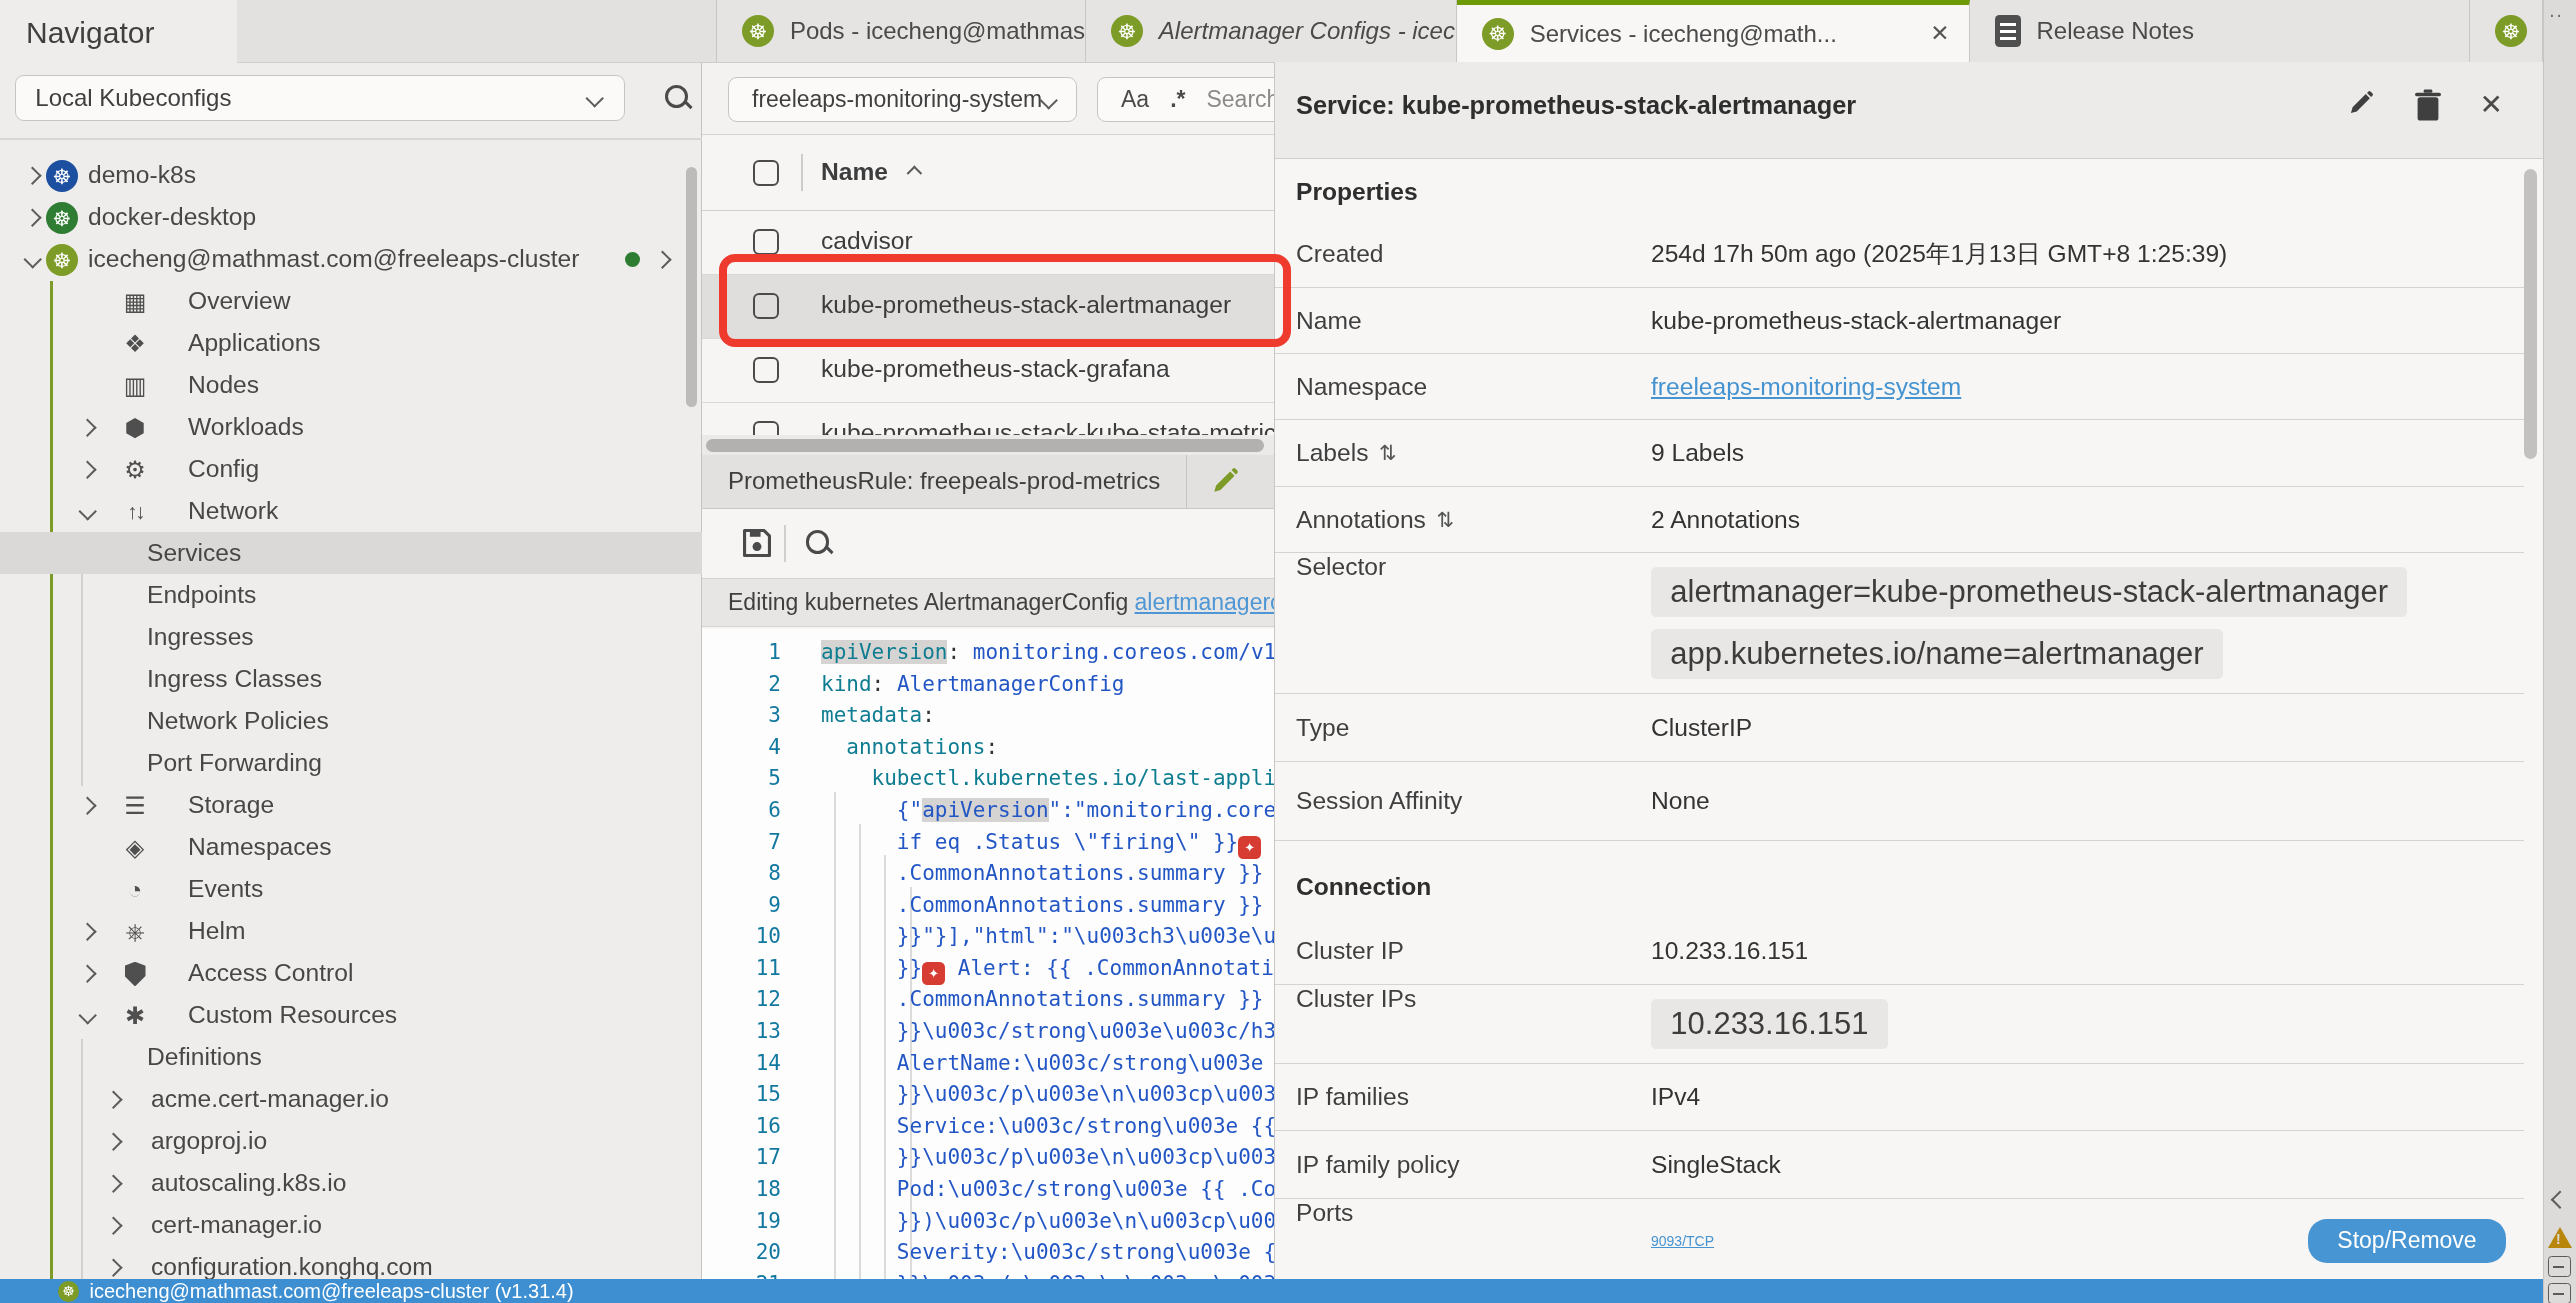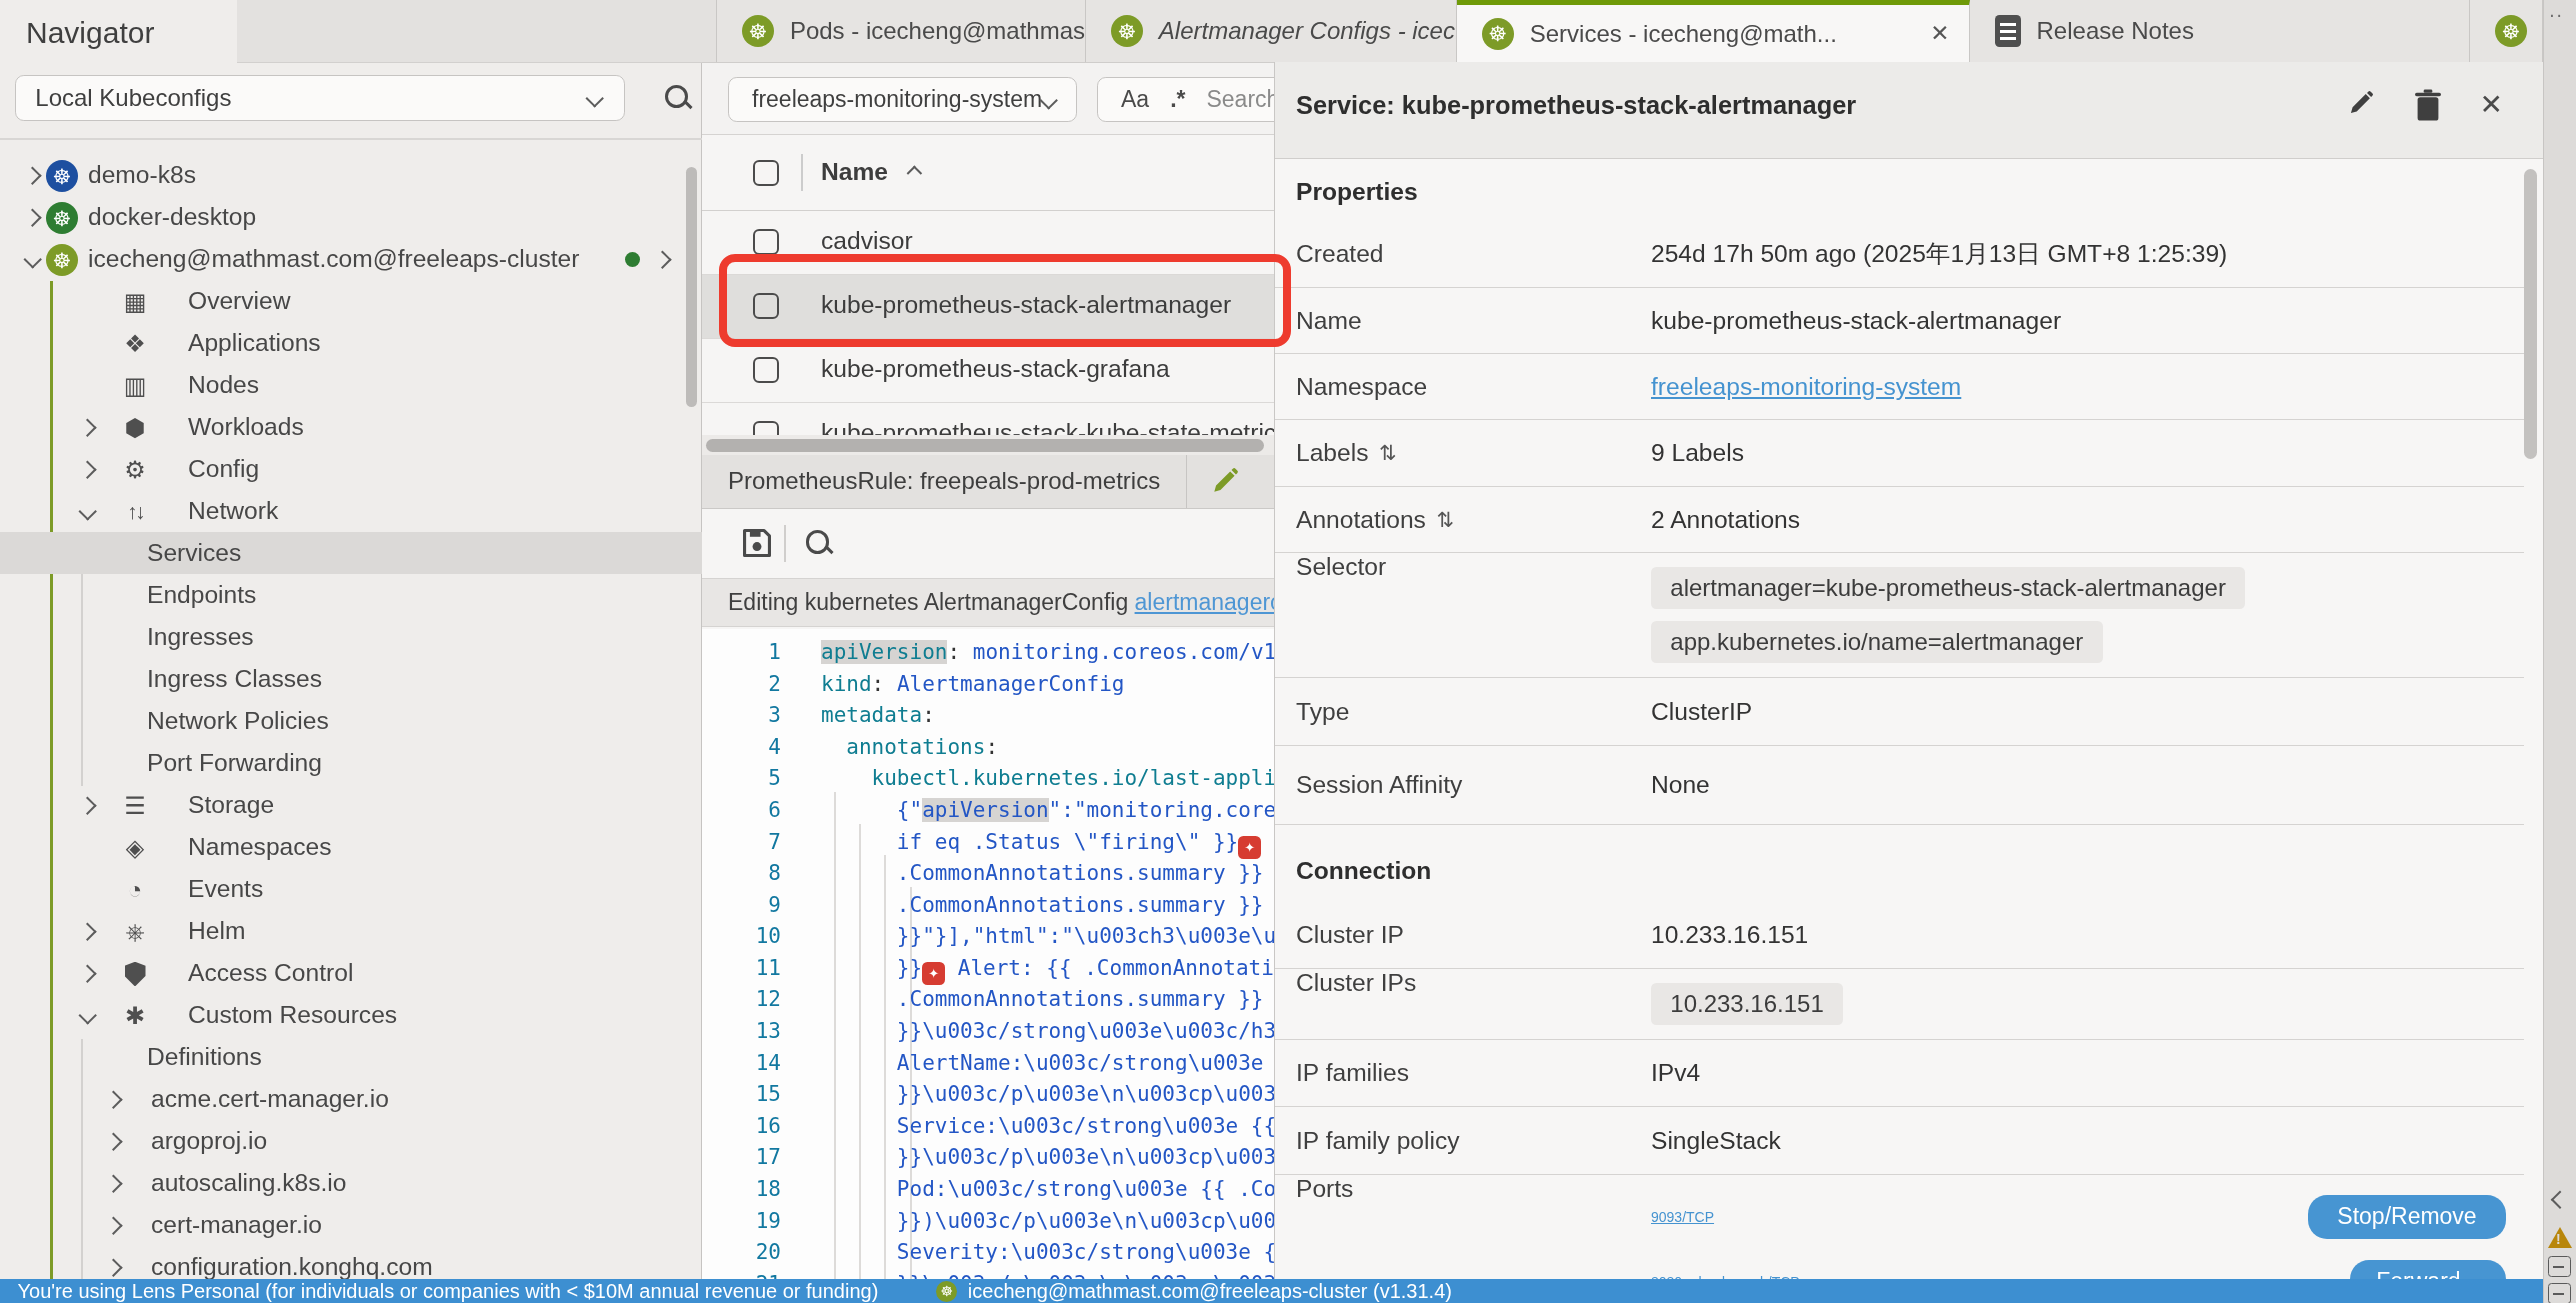--- a/index.html
+++ b/index.html
@@ -119,21 +119,21 @@
   #panel-header .closex{font-size:28px;color:#4a4a4a;}
   .trashicon{display:inline-block;width:26px;height:32px;}
   #panel-body{position:absolute;left:0;top:97px;width:1249px;}
   .sec-header{height:61px;box-sizing:border-box;padding:19.3px 0 0 21px;font-size:24.6px;font-weight:bold;color:#2e2e2e;}
   .sec-header.conn{height:77px;padding-top:32px;}
   .prow{position:relative;display:flex;box-sizing:border-box;border-bottom:1.8px solid #d5d3d1;align-items:center;}
   .prow .plabel{width:355px;flex:none;padding-left:21px;font-size:24.6px;color:#3f3f3f;display:flex;align-items:center;gap:10.5px;}
   .prow .sorticon{font-size:21px;color:#555;}
   .prow .pvalue{font-size:24.6px;color:#333;}
   .prow .pvalue.link, .portlink{color:#4593d0;text-decoration:underline;}
-  .chip{display:inline-block;background:#e9e7e5;border-radius:5.3px;padding:7px 19.3px;font-size:24px;color:#3c3c3c;margin-bottom:12.3px;}
+  .chip{display:inline-block;background:#e9e7e5;border-radius:5.3px;padding:7px 19.3px;font-size:31px;color:#3c3c3c;margin-bottom:12.3px;}
   .chipcol{display:flex;flex-direction:column;align-items:flex-start;padding:14px 0 1.8px 0;}
   .portentry{display:flex;align-items:center;justify-content:space-between;width:855px;}
   .portbtn{background:#4795d2;color:#fff;border:none;border-radius:19px;height:44px;font-size:23px;
            font-family:"Liberation Sans",sans-serif;display:flex;align-items:center;justify-content:center;}
   #panel-scroll{position:absolute;left:1249px;top:107px;width:13px;height:290px;background:#c3c1bf;border-radius:7px;}
   
   #rightstrip{position:absolute;left:2543px;top:0;width:33px;height:1304px;background:#dddbd9;
               border-left:0.9px solid #c7c5c3;box-sizing:border-box;z-index:40;}
   #rightstrip .dots{position:absolute;left:5.3px;top:0px;font-size:19.3px;color:#6a6a6a;letter-spacing:1.8px;}
   #rightstrip .stripchev{position:absolute;left:8.8px;top:1193px;}
@@ -538,19 +538,18 @@
 
   <div id="rightstrip">
     <span class="dots">..</span>
     <span class="cv left stripchev"></span>
     <span class="warnicon"></span>
     <span class="stripbox" style="top:1256px;"></span>
     <span class="stripbox" style="top:1283px;"></span>
   </div>
 
   <div id="statusbar">
-    <span class="lic">You're using Lens Personal (for individuals or companies with &lt; $10M annual revenue or funding)</span>
     <span class="k8slogo k8s-olive">☸</span>
     <span class="clus">icecheng@mathmast.com@freeleaps-cluster (v1.31.4)</span>
   </div>
 
 </div>
 
 
 </body></html>

